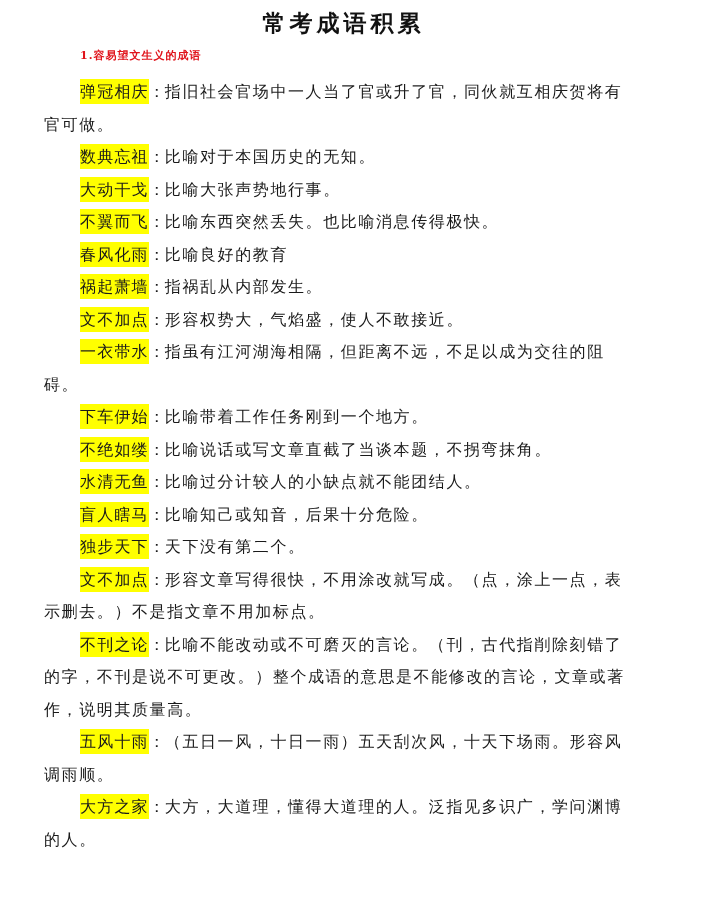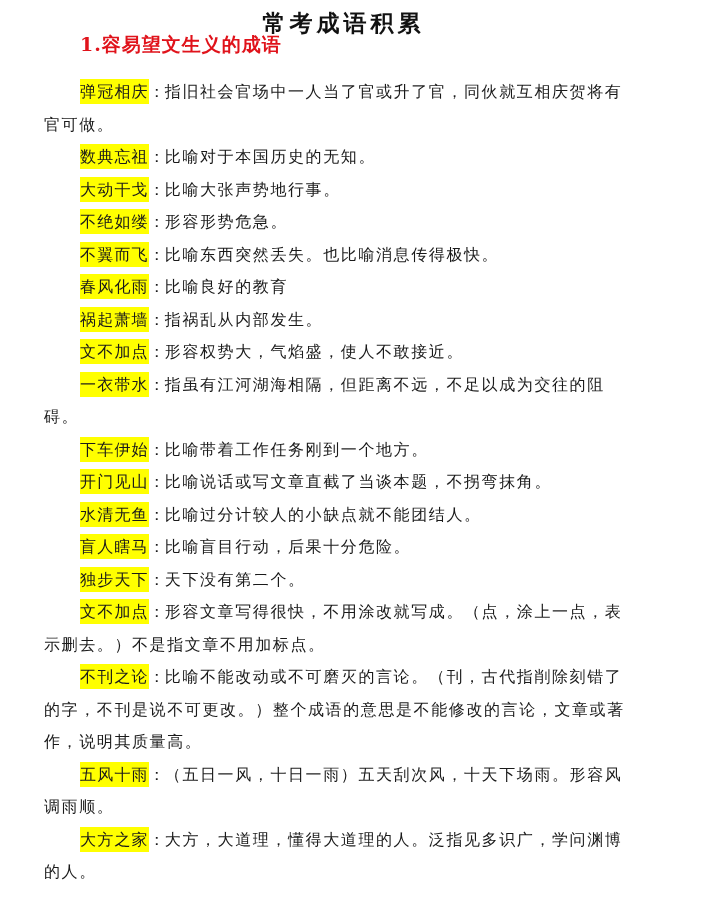--- a/index.html
+++ b/index.html
@@ -1,49 +1,48 @@
 <!DOCTYPE html>
 <html><head>
 <meta charset="utf-8">
 <style>
   html, body { margin: 0; padding: 0; background: #ffffff; }
   body { width: 711px; height: 918px; position: relative; overflow: hidden;
          font-family: "DejaVu Serif", "Liberation Serif", serif; color: #1a1a1a; }
   .page-title { position: absolute; left: 0; width: 687px; top: 8px; text-align: center;
                 font-size: 23px; font-weight: bold; letter-spacing: 4px; color: #111; }
-  .section-title { position: absolute; left: 80px; top: 32px; font-size: 19px; font-weight: bold;
+  .section-title { position: absolute; left: 80px; top: 48px; font-size: 11px; font-weight: bold;
                    color: #e0131b; letter-spacing: 1px; }
   .entries { position: absolute; left: 44px; top: 76px; width: 590px; }
   .entry { font-size: 16px; line-height: 32.5px; text-indent: 36px; margin: 0; letter-spacing: 1.6px; }
   .term { background: #ffff00; padding: 3px 0; letter-spacing: 1.2px; }
   .colon { letter-spacing: 0; }
 </style>
 </head>
 <body>
 
 <div>
   <div class="page-title">常考成语积累</div>
   <div class="section-title">
     <span>1.</span><span>容易望文生义的成语</span>
   </div>
 
   <div class="entries">
     <p class="entry"><span class="term">弹冠相庆</span><span class="colon">：</span><span>指旧社会官场中一人当了官或升了官，同伙就互相庆贺将有官可做。</span></p>
     <p class="entry"><span class="term">数典忘祖</span><span class="colon">：</span><span>比喻对于本国历史的无知。</span></p>
     <p class="entry"><span class="term">大动干戈</span><span class="colon">：</span><span>比喻大张声势地行事。</span></p>
-    <p class="entry"><span class="term">不绝如缕</span><span class="colon">：</span><span>形容形势危急。</span></p>
     <p class="entry"><span class="term">不翼而飞</span><span class="colon">：</span><span>比喻东西突然丢失。也比喻消息传得极快。</span></p>
     <p class="entry"><span class="term">春风化雨</span><span class="colon">：</span><span>比喻良好的教育</span></p>
     <p class="entry"><span class="term">祸起萧墙</span><span class="colon">：</span><span>指祸乱从内部发生。</span></p>
     <p class="entry"><span class="term">文不加点</span><span class="colon">：</span><span>形容权势大，气焰盛，使人不敢接近。</span></p>
     <p class="entry"><span class="term">一衣带水</span><span class="colon">：</span><span>指虽有江河湖海相隔，但距离不远，不足以成为交往的阻碍。</span></p>
     <p class="entry"><span class="term">下车伊始</span><span class="colon">：</span><span>比喻带着工作任务刚到一个地方。</span></p>
-    <p class="entry"><span class="term">开门见山</span><span class="colon">：</span><span>比喻说话或写文章直截了当谈本题，不拐弯抹角。</span></p>
+    <p class="entry"><span class="term">不绝如缕</span><span class="colon">：</span><span>比喻说话或写文章直截了当谈本题，不拐弯抹角。</span></p>
     <p class="entry"><span class="term">水清无鱼</span><span class="colon">：</span><span>比喻过分计较人的小缺点就不能团结人。</span></p>
-    <p class="entry"><span class="term">盲人瞎马</span><span class="colon">：</span><span>比喻盲目行动，后果十分危险。</span></p>
+    <p class="entry"><span class="term">盲人瞎马</span><span class="colon">：</span><span>比喻知己或知音，后果十分危险。</span></p>
     <p class="entry"><span class="term">独步天下</span><span class="colon">：</span><span>天下没有第二个。</span></p>
     <p class="entry"><span class="term">文不加点</span><span class="colon">：</span><span>形容文章写得很快，不用涂改就写成。（点，涂上一点，表示删去。）不是指文章不用加标点。</span></p>
     <p class="entry"><span class="term">不刊之论</span><span class="colon">：</span><span>比喻不能改动或不可磨灭的言论。（刊，古代指削除刻错了的字，不刊是说不可更改。）整个成语的意思是不能修改的言论，文章或著作，说明其质量高。</span></p>
     <p class="entry"><span class="term">五风十雨</span><span class="colon">：</span><span>（五日一风，十日一雨）五天刮次风，十天下场雨。形容风调雨顺。</span></p>
     <p class="entry"><span class="term">大方之家</span><span class="colon">：</span><span>大方，大道理，懂得大道理的人。泛指见多识广，学问渊博的人。</span></p>
 
   </div>
 </div>
 
 </body></html>

